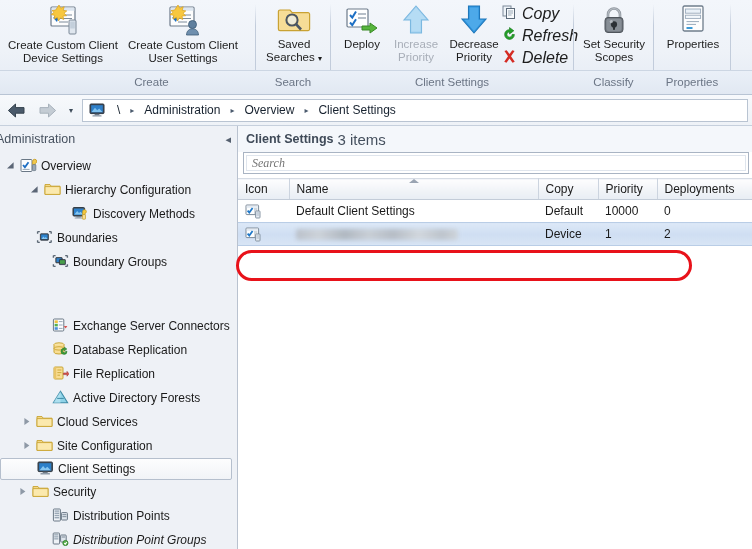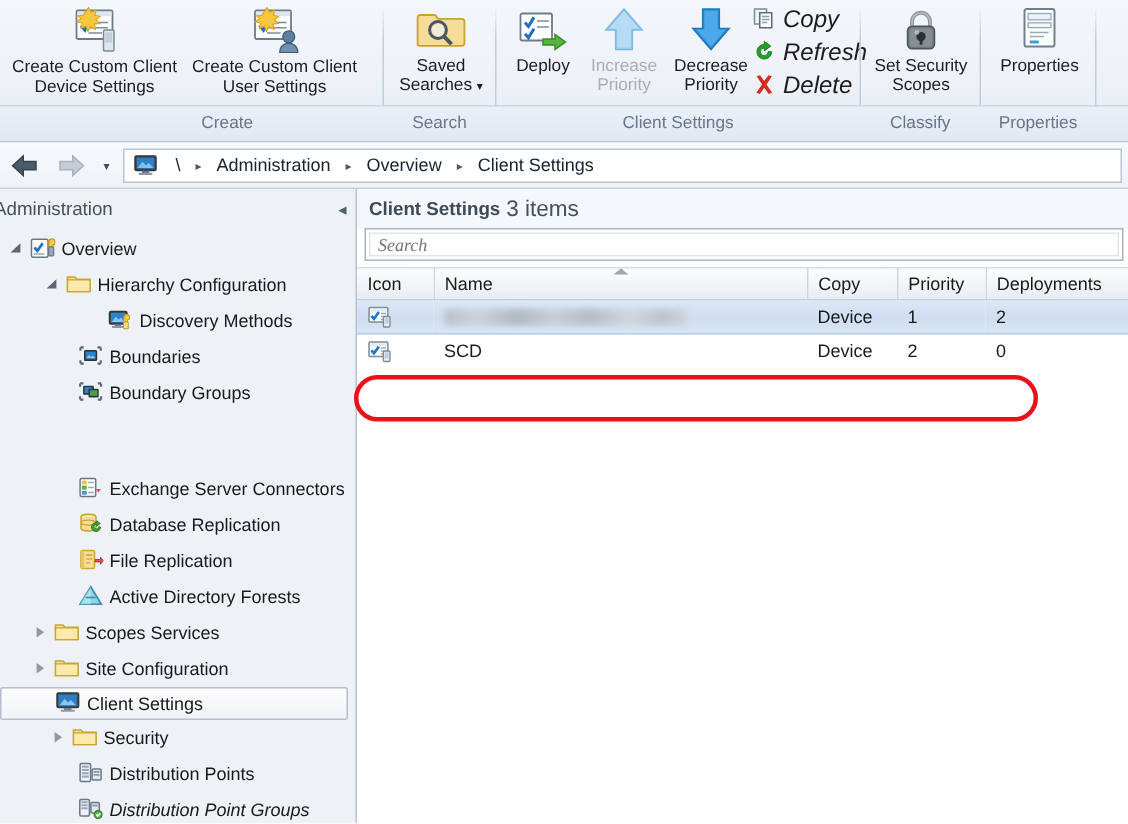--- a/index.html
+++ b/index.html
@@ -396,21 +396,21 @@
               <rect x="1" y="1.6" width="11.6" height="8.4" rx="1" fill="#41505e" stroke="#2b343d" stroke-width="1"></rect>
               <rect x="2" y="2.6" width="9.6" height="6.4" fill="#2d82cd"></rect>
               <path d="M2.4 8.6l2.8-3.5 1.8 2 1.6-1.4 2.8 2.9z" fill="#86c6f0"></path>
               <rect x="4.4" y="10.2" width="4.4" height="1.3" fill="#6d7986"></rect>
               <rect x="2.6" y="11.4" width="8" height="1.2" rx=".5" fill="#8d99a6"></rect>
               <path d="M10.6 5.6 a1.9 1.9 0 1 1 2.4 1.8 v1.2 h-2.4z" fill="#f5c93e" stroke="#c49b22" stroke-width=".7"></path>
               <rect x="10.4" y="8.6" width="3.1" height="4.6" rx=".6" fill="#f8dd93" stroke="#c49b22" stroke-width=".7"></rect>
             </svg></span>
           <span>Discovery Methods</span>
         </div>
-        <div class="tnode" style="padding-left: 36px;">
+        <div class="tnode" style="padding-left: 20px;">
           <span class="twist"></span>
           <span class="ticon"><svg width="17" height="14" viewBox="0 0 17 14">
               <path d="M1.6 1.6 h2.2 M1.6 1.6 v2.2 M15.2 1.6 h-2.2 M15.2 1.6 v2.2 M1.6 12.4 h2.2 M1.6 12.4 v-2.2 M15.2 12.4 h-2.2 M15.2 12.4 v-2.2" stroke="#5c6875" stroke-width="1.4" fill="none"></path>
               <rect x="4.4" y="3.8" width="8" height="6.4" rx=".6" fill="#3b4a58" stroke="#2b343d" stroke-width=".8"></rect>
               <rect x="5.2" y="4.5" width="6.4" height="4.6" fill="#2d82cd"></rect>
               <path d="M5.5 8.9l1.9-2.4 1.3 1.5 1.1-1 1.8 1.9z" fill="#86c6f0"></path>
             </svg></span>
           <span>Boundaries</span>
         </div>
         <div class="tnode" style="padding-left: 36px;">
@@ -470,21 +470,21 @@
           <span>Active Directory Forests</span>
         </div>
         <div class="tnode" style="padding-left: 20px;">
           <span class="twist"><svg width="9" height="9" viewBox="0 0 9 9">
               <path d="M2.4 1 L2.4 8 L7.4 4.5 Z" fill="#8e99a6"></path>
             </svg></span>
           <span class="ticon"><svg width="17" height="14" viewBox="0 0 17 14">
               <path d="M1 2.6h5l1.3 1.6H16v8.2H1z" fill="#f8dd93" stroke="#c9a534" stroke-width="1"></path>
               <path d="M1 4.6h15v7.8H1z" fill="#fbe9ad" stroke="#c9a534" stroke-width=".9"></path>
             </svg></span>
-          <span>Scopes Services</span>
+          <span>Cloud Services</span>
         </div>
         <div class="tnode" style="padding-left: 20px;">
           <span class="twist"><svg width="9" height="9" viewBox="0 0 9 9">
               <path d="M2.4 1 L2.4 8 L7.4 4.5 Z" fill="#8e99a6"></path>
             </svg></span>
           <span class="ticon"><svg width="17" height="14" viewBox="0 0 17 14">
               <path d="M1 2.6h5l1.3 1.6H16v8.2H1z" fill="#f8dd93" stroke="#c9a534" stroke-width="1"></path>
               <path d="M1 4.6h15v7.8H1z" fill="#fbe9ad" stroke="#c9a534" stroke-width=".9"></path>
             </svg></span>
           <span>Site Configuration</span>
@@ -493,21 +493,21 @@
           <span class="twist"></span>
           <span class="ticon"><svg width="17" height="14" viewBox="0 0 17 14">
               <rect x="1" y="1" width="14.4" height="9.6" rx="1" fill="#46535f" stroke="#2d3741" stroke-width="1"></rect>
               <rect x="2.2" y="2.2" width="12" height="7.3" fill="#2b7fc9"></rect>
               <path d="M2.6 9.2l3.5-4.3 2.2 2.5 2-1.7 3.4 3.5z" fill="#86c6f0"></path>
               <rect x="5.7" y="10.8" width="5" height="1.5" fill="#6d7986"></rect>
               <rect x="3.4" y="12.1" width="9.6" height="1.4" rx=".6" fill="#8d99a6"></rect>
             </svg></span>
           <span>Client Settings</span>
         </div>
-        <div class="tnode" style="padding-left: 32px; align-items: center;">
+        <div class="tnode" style="padding-left: 16px; align-items: center;">
           <span class="twist"><svg width="9" height="9" viewBox="0 0 9 9">
               <path d="M2.4 1 L2.4 8 L7.4 4.5 Z" fill="#8e99a6"></path>
             </svg></span>
           <span class="ticon"><svg width="17" height="14" viewBox="0 0 17 14">
               <path d="M1 2.6h5l1.3 1.6H16v8.2H1z" fill="#f8dd93" stroke="#c9a534" stroke-width="1"></path>
               <path d="M1 4.6h15v7.8H1z" fill="#fbe9ad" stroke="#c9a534" stroke-width=".9"></path>
             </svg></span>
           <span>Security</span>
         </div>
         <div class="tnode" style="padding-left: 36px;">
@@ -576,50 +576,50 @@
           <th>
             <span class="sortmark"></span>
             <span>Name</span>
           </th>
           <th>Copy</th>
           <th>Priority</th>
           <th>Deployments</th>
         </tr>
       </thead>
       <tbody id="tbody">
+          <tr>
+            <td><span class="rowicon"><svg width="17" height="15" viewBox="0 0 17 15">
+                  <rect x="1" y="1" width="12.6" height="9.6" rx=".8" fill="#fdfefe" stroke="#7c8a99" stroke-width="1"></rect>
+                  <rect x="1.8" y="1.8" width="11" height="2" fill="#e3eaf2"></rect>
+                  <path d="M2.6 6.6 l1.7 2 L7.6 4" stroke="#2078c8" stroke-width="1.8" fill="none"></path>
+                  <line x1="9" y1="5" x2="12.4" y2="5" stroke="#9aa8b6" stroke-width=".9"></line>
+                  <line x1="9" y1="7" x2="12.4" y2="7" stroke="#9aa8b6" stroke-width=".9"></line>
+                  <line x1="9" y1="9" x2="11.4" y2="9" stroke="#9aa8b6" stroke-width=".9"></line>
+                  <rect x="10.6" y="7" width="4.4" height="7" rx=".7" fill="#e6ecf3" stroke="#7c8a99" stroke-width=".9"></rect>
+                  <rect x="11.4" y="7.9" width="2.8" height="4" fill="#c7d1dc"></rect>
+                </svg></span></td>
+            <td>Default Client Settings</td>
+            <td>Default</td>
+            <td>10000</td>
+            <td>0</td>
+          </tr>
           <tr class="row-sel">
             <td><span class="rowicon"><svg width="17" height="15" viewBox="0 0 17 15">
                   <rect x="1" y="1" width="12.6" height="9.6" rx=".8" fill="#fdfefe" stroke="#7c8a99" stroke-width="1"></rect>
                   <rect x="1.8" y="1.8" width="11" height="2" fill="#e3eaf2"></rect>
                   <path d="M2.6 6.6 l1.7 2 L7.6 4" stroke="#2078c8" stroke-width="1.8" fill="none"></path>
                   <line x1="9" y1="5" x2="12.4" y2="5" stroke="#9aa8b6" stroke-width=".9"></line>
                   <line x1="9" y1="7" x2="12.4" y2="7" stroke="#9aa8b6" stroke-width=".9"></line>
                   <line x1="9" y1="9" x2="11.4" y2="9" stroke="#9aa8b6" stroke-width=".9"></line>
                   <rect x="10.6" y="7" width="4.4" height="7" rx=".7" fill="#e6ecf3" stroke="#7c8a99" stroke-width=".9"></rect>
                   <rect x="11.4" y="7.9" width="2.8" height="4" fill="#c7d1dc"></rect>
                 </svg></span></td>
             <td><span class="blurname"></span></td>
             <td>Device</td>
             <td>1</td>
             <td>2</td>
           </tr>
-          <tr>
-            <td><span class="rowicon"><svg width="17" height="15" viewBox="0 0 17 15">
-                  <rect x="1" y="1" width="12.6" height="9.6" rx=".8" fill="#fdfefe" stroke="#7c8a99" stroke-width="1"></rect>
-                  <rect x="1.8" y="1.8" width="11" height="2" fill="#e3eaf2"></rect>
-                  <path d="M2.6 6.6 l1.7 2 L7.6 4" stroke="#2078c8" stroke-width="1.8" fill="none"></path>
-                  <line x1="9" y1="5" x2="12.4" y2="5" stroke="#9aa8b6" stroke-width=".9"></line>
-                  <line x1="9" y1="7" x2="12.4" y2="7" stroke="#9aa8b6" stroke-width=".9"></line>
-                  <line x1="9" y1="9" x2="11.4" y2="9" stroke="#9aa8b6" stroke-width=".9"></line>
-                  <rect x="10.6" y="7" width="4.4" height="7" rx=".7" fill="#e6ecf3" stroke="#7c8a99" stroke-width=".9"></rect>
-                  <rect x="11.4" y="7.9" width="2.8" height="4" fill="#c7d1dc"></rect>
-                </svg></span></td>
-            <td>SCD</td>
-            <td>Device</td>
-            <td>2</td>
-            <td>0</td>
-          </tr>
         </tbody>
     </table>
   </div>
 
   <div class="redbox" style="border-color: rgb(232, 18, 26);"></div>
 </div>
 
 </body></html>

